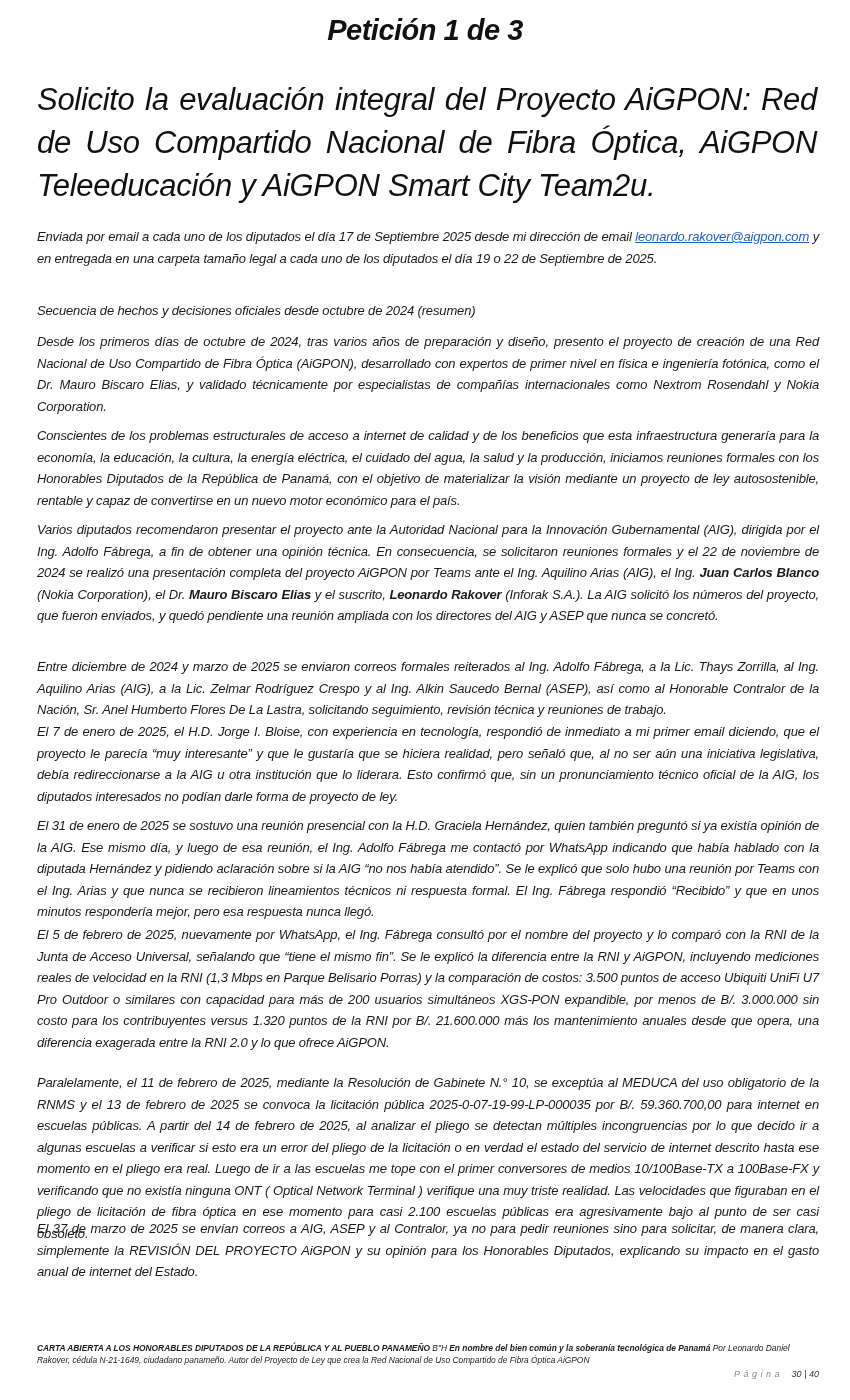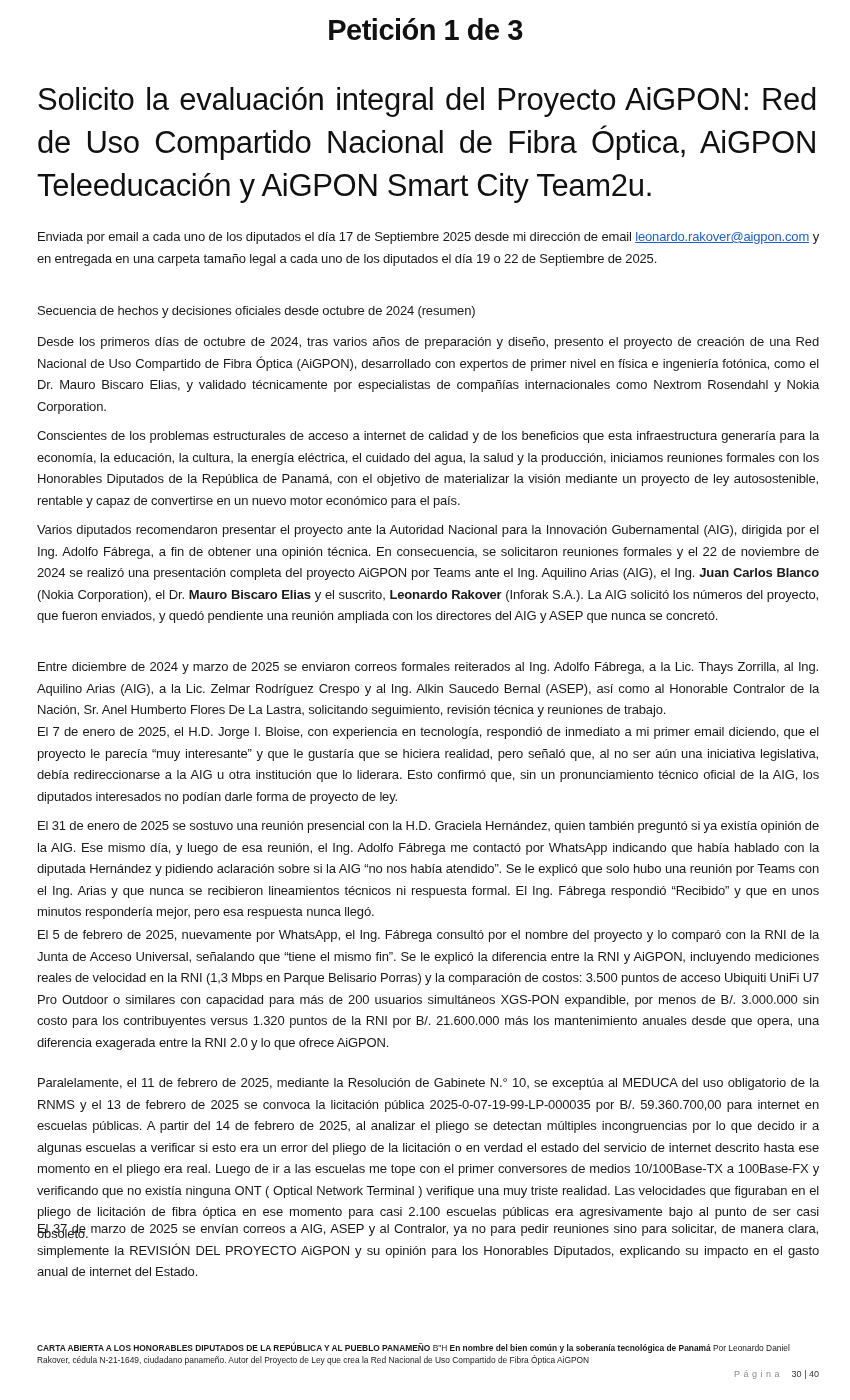--- a/index.html
+++ b/index.html
@@ -1,17 +1,17 @@
 <!DOCTYPE html>
 <html><head>
   <meta charset="utf-8">
   <style>
     html, body { margin: 0; padding: 0; background: #ffffff; }
     body { width: 850px; height: 1400px; position: relative; overflow: hidden; color: #1a1a1a; }
-    .page { position: absolute; left: 0; top: 0; width: 850px; height: 1400px; }
+    .page { position: absolute; left: 0; top: 0; width: 850px; height: 1400px; font-style: italic; }
     .petition-title {
       position: absolute; left: 0; top: 14px; width: 850px; text-align: center;
       font-family: "Liberation Sans", sans-serif; font-weight: bold; font-size: 29px;
       letter-spacing: -0.5px; color: #111;
     }
     .main-title {
       position: absolute; left: 37px; top: 78px; width: 780px;
       font-family: "Liberation Sans", sans-serif; font-size: 31px; line-height: 43px;
       text-align: justify; text-align-last: left; color: #111; letter-spacing: -0.3px;
     }

